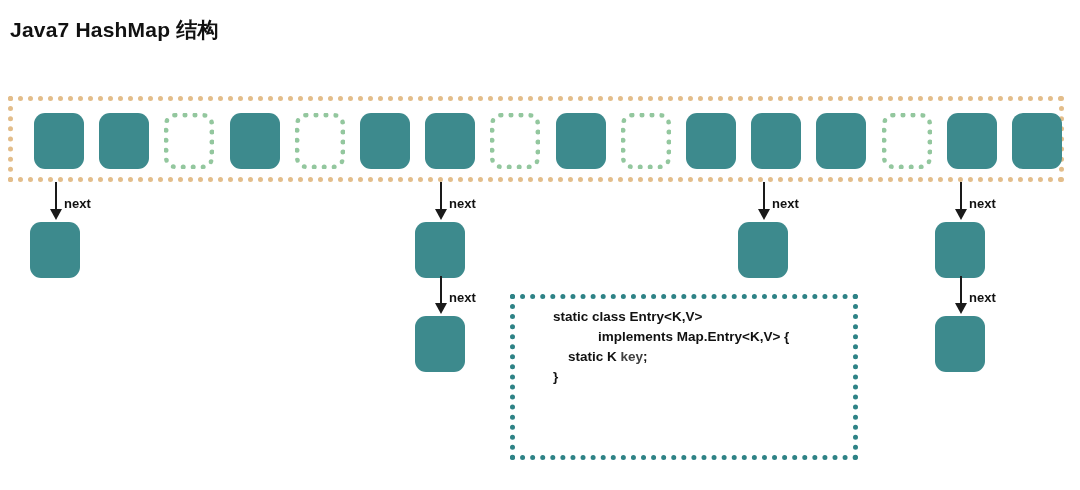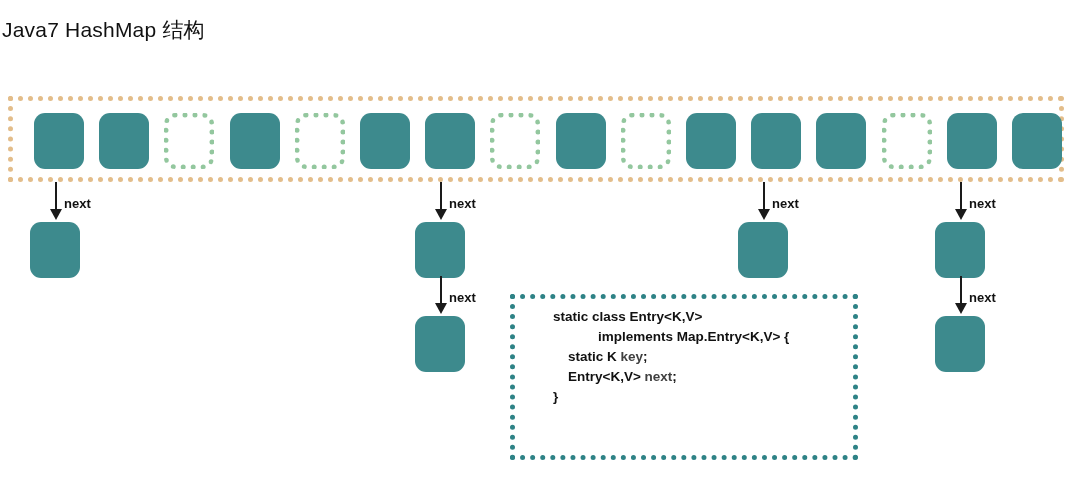--- a/index.html
+++ b/index.html
@@ -10,24 +10,24 @@
   body {
     width: 1080px;
     height: 490px;
     position: relative;
     font-family: "Liberation Sans", sans-serif;
     overflow: hidden;
   }
 
   #page-title {
     position: absolute;
-    left: 2px;
+    left: 10px;
     top: 16px;
     font-size: 21px;
-    font-weight: normal;
+    font-weight: bold;
     color: #111111;
     letter-spacing: 0.2px;
     white-space: nowrap;
   }
 
   
   #bucket-array {
     position: absolute;
     left: 8px;
     top: 96px;
@@ -202,15 +202,14 @@
         <div class="lbl">next</div>
       </div>
       <div class="node" style="top: 134px;"></div>
     </div>
   </div>
 
 <div id="code-block">
     <div class="code-line"><span>static class Entry&lt;K,V&gt;</span></div>
     <div class="code-line"><span>            implements Map.Entry&lt;K,V&gt; {</span></div>
     <div class="code-line"><span>    static K </span><span class="fld">key</span><span>;</span></div>
-    <div class="code-line"><span>    Entry&lt;K,V&gt; </span><span class="fld">next</span><span>;</span></div>
     <div class="code-line"><span>}</span></div>
   </div>
 
 </body></html>

